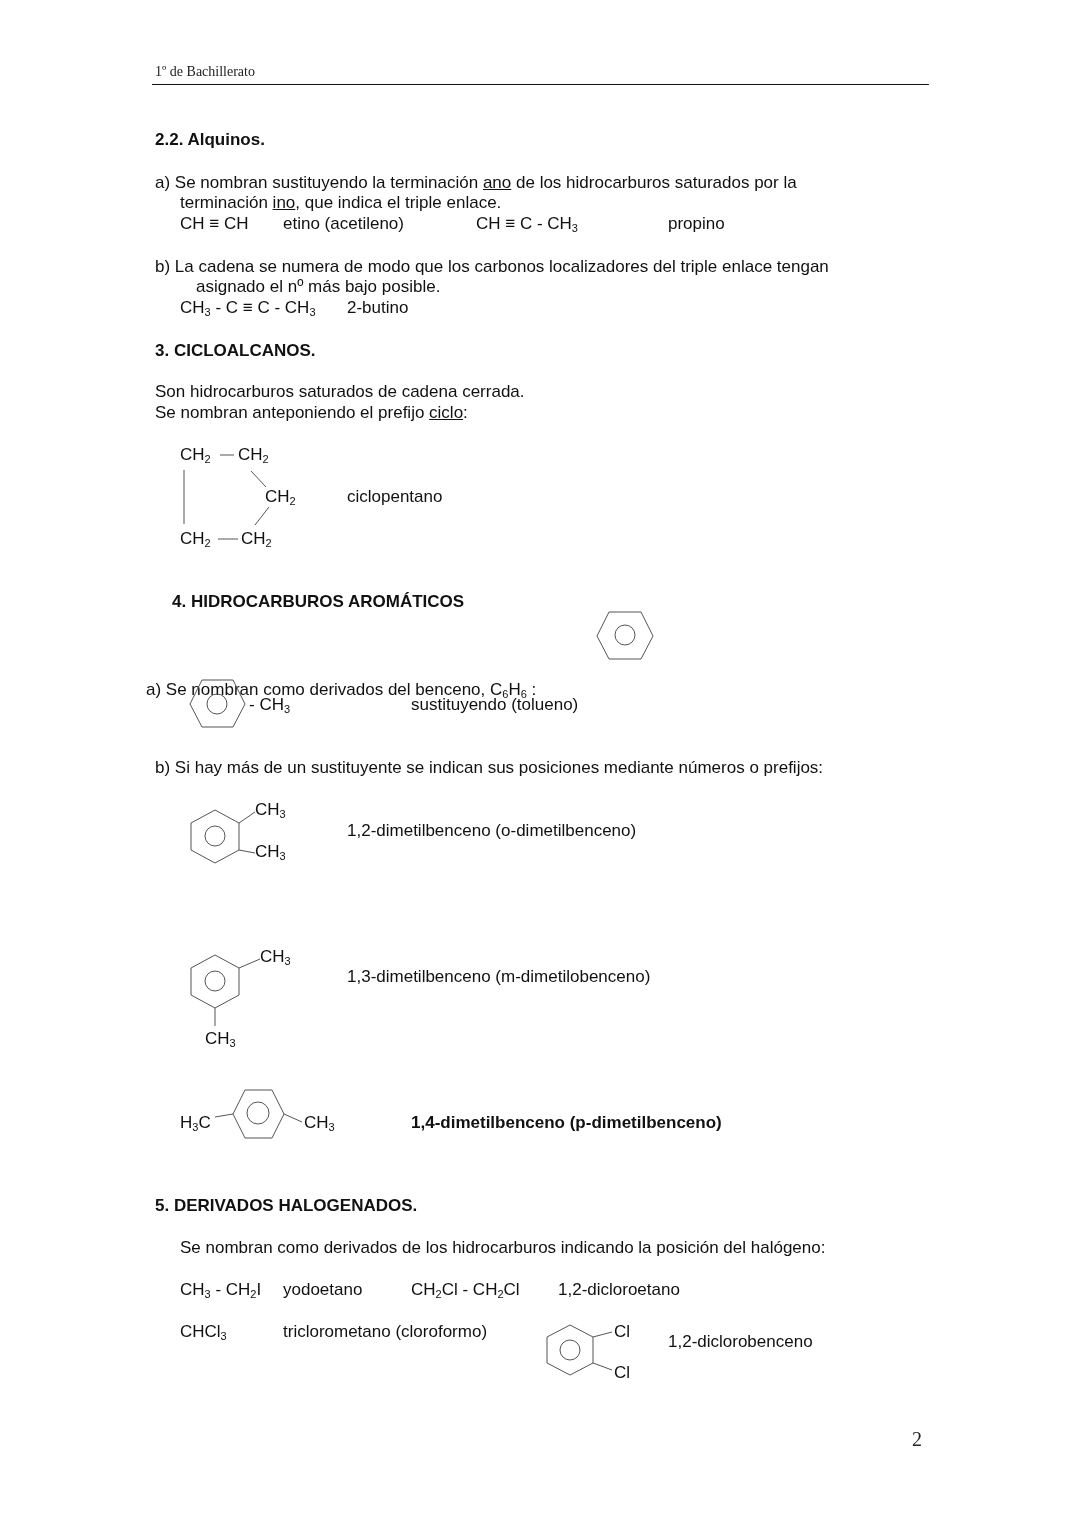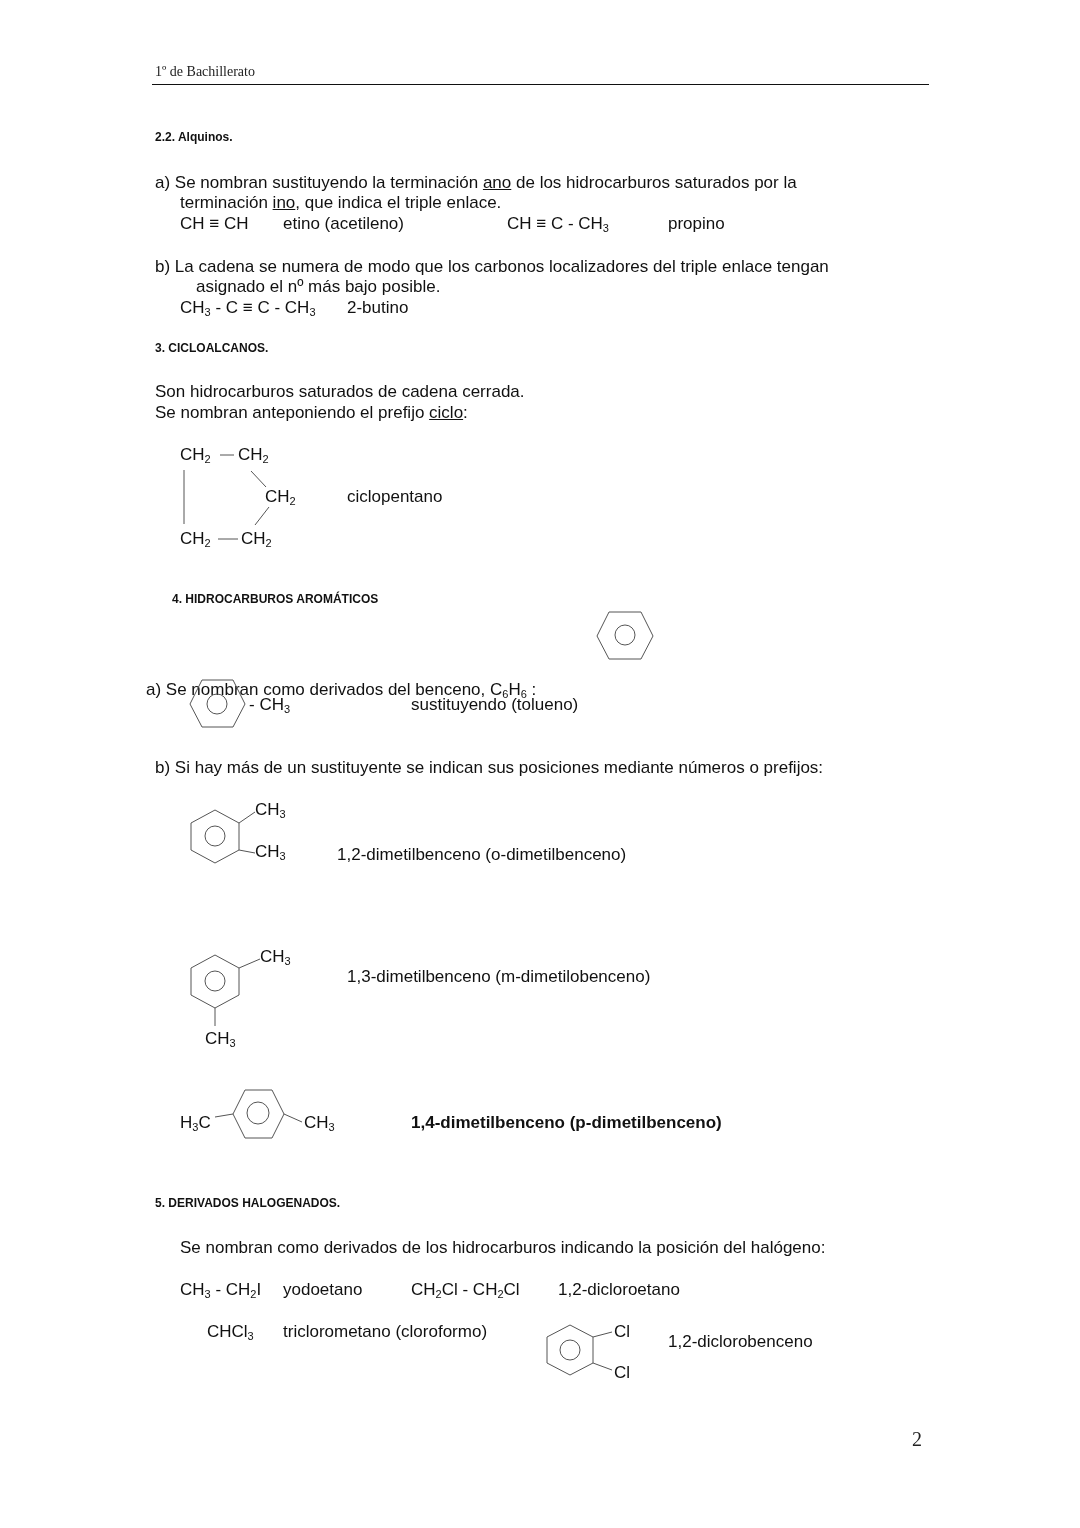--- a/index.html
+++ b/index.html
@@ -1,20 +1,20 @@
 <!DOCTYPE html>
 <html><head>
   <meta charset="utf-8">
   <style>
     html, body { margin: 0; padding: 0; background: #ffffff; }
     body { width: 1080px; height: 1528px; position: relative; overflow: hidden; color: #111; font-family: "Liberation Sans", sans-serif; }
     .abs { position: absolute; white-space: nowrap; }
     .header { left: 155px; top: 64px; font-family: "Liberation Serif", serif; font-size: 14px; color: #222; }
     .rule { left: 152px; top: 84px; width: 777px; height: 0; border-top: 1.5px solid #111; }
-    .h { font-weight: bold; font-size: 12px; }
+    .h { font-weight: bold; font-size: 17px; }
     .t { font-size: 17px; }
     .just { left: 155px; width: 771px; font-size: 17px; line-height: 21px; white-space: normal; text-align: justify; }
     u { text-decoration: underline; }
     sub { font-size: 11px; vertical-align: -3px; line-height: 0; }
     .pagenum { left: 912px; top: 1428px; font-family: "Liberation Serif", serif; font-size: 20px; color: #222; }
     svg { position: absolute; overflow: visible; }
     svg line, svg polygon, svg circle, svg polyline { stroke: #555; stroke-width: 1; fill: none; }
   </style>
 </head>
 <body>
@@ -25,21 +25,21 @@
 <div class="abs h" style="left:155px; top:130px;">2.2. Alquinos.</div>
 
 <div class="abs just" style="top:172px;">
   <span>a) Se nombran sustituyendo la terminación </span><u>ano</u><span> de los hidrocarburos saturados por la</span>
 </div>
 <div class="abs t" style="left:180px; top:193px;">
   <span>terminación </span><u>ino</u><span>, que indica el triple enlace.</span>
 </div>
 <div class="abs t" style="left:180px; top:214px;">CH ≡ CH</div>
 <div class="abs t" style="left:283px; top:214px;">etino (acetileno)</div>
-<div class="abs t" style="left:476px; top:214px;margin-left:31px;"><span>CH ≡ C - CH</span><sub>3</sub></div>
+<div class="abs t" style="left:476px; top:214px;"><span>CH ≡ C - CH</span><sub>3</sub></div>
 <div class="abs t" style="left:668px; top:214px;">propino</div>
 
 <div class="abs just" style="top:256px;">b) La cadena se numera de modo que los carbonos localizadores del triple enlace tengan</div>
 <div class="abs t" style="left:196px; top:277px;">asignado el nº más bajo posible.</div>
 <div class="abs t" style="left:180px; top:298px;"><span>CH</span><sub>3</sub><span> - C ≡ C - CH</span><sub>3</sub></div>
 <div class="abs t" style="left:347px; top:298px;">2-butino</div>
 
 <div class="abs h" style="left:155px; top:341px;">3. CICLOALCANOS.</div>
 <div class="abs t" style="left:155px; top:382px;">Son hidrocarburos saturados de cadena cerrada.</div>
 <div class="abs t" style="left:155px; top:403px;"><span>Se nombran anteponiendo el prefijo </span><u>ciclo</u><span>:</span></div>
@@ -102,37 +102,37 @@
   </g>
 </svg>
 
 <div class="abs t" style="left:249px; top:695px;"><span>- CH</span><sub>3</sub></div>
 <div class="abs t" style="left:411px; top:695px;">sustituyendo (tolueno)</div>
 
 <div class="abs t" style="left:155px; top:758px;">b) Si hay más de un sustituyente se indican sus posiciones  mediante números o prefijos:</div>
 
 <div class="abs t" style="left:255px; top:800px;"><span>CH</span><sub>3</sub></div>
 <div class="abs t" style="left:255px; top:842px;"><span>CH</span><sub>3</sub></div>
-<div class="abs t" style="left:337px; top:821px;margin-top:24px;">1,2-dimetilbenceno (o-dimetilbenceno)</div>
+<div class="abs t" style="left:347px; top:821px;">1,2-dimetilbenceno (o-dimetilbenceno)</div>
 
 <div class="abs t" style="left:260px; top:947px;"><span>CH</span><sub>3</sub></div>
 <div class="abs t" style="left:205px; top:1029px;"><span>CH</span><sub>3</sub></div>
 <div class="abs t" style="left:347px; top:967px;">1,3-dimetilbenceno (m-dimetilobenceno)</div>
 
 <div class="abs t" style="left:180px; top:1113px;"><span>H</span><sub>3</sub><span>C</span></div>
 <div class="abs t" style="left:304px; top:1113px;"><span>CH</span><sub>3</sub></div>
 <div class="abs t" style="left:411px; top:1113px;font-weight:bold;">1,4-dimetilbenceno (p-dimetilbenceno)</div>
 
 <div class="abs h" style="left:155px; top:1196px;">5. DERIVADOS HALOGENADOS.</div>
 <div class="abs t" style="left:180px; top:1238px;">Se nombran como derivados de los hidrocarburos indicando la posición del halógeno:</div>
 
 <div class="abs t" style="left:180px; top:1280px;"><span>CH</span><sub>3</sub><span> - CH</span><sub>2</sub><span>I</span></div>
 <div class="abs t" style="left:283px; top:1280px;">yodoetano</div>
 <div class="abs t" style="left:411px; top:1280px;"><span>CH</span><sub>2</sub><span>Cl - CH</span><sub>2</sub><span>Cl</span></div>
 <div class="abs t" style="left:558px; top:1280px;">1,2-dicloroetano</div>
 
-<div class="abs t" style="left:180px; top:1322px;margin-left:27px;"><span>CHCl</span><sub>3</sub></div>
+<div class="abs t" style="left:180px; top:1322px;"><span>CHCl</span><sub>3</sub></div>
 <div class="abs t" style="left:283px; top:1322px;">triclorometano (cloroformo)</div>
 <div class="abs t" style="left:614px; top:1322px;">Cl</div>
 <div class="abs t" style="left:614px; top:1363px;">Cl</div>
 <div class="abs t" style="left:668px; top:1332px;">1,2-diclorobenceno</div>
 
 <div class="abs pagenum">2</div>
 
 </body></html>

